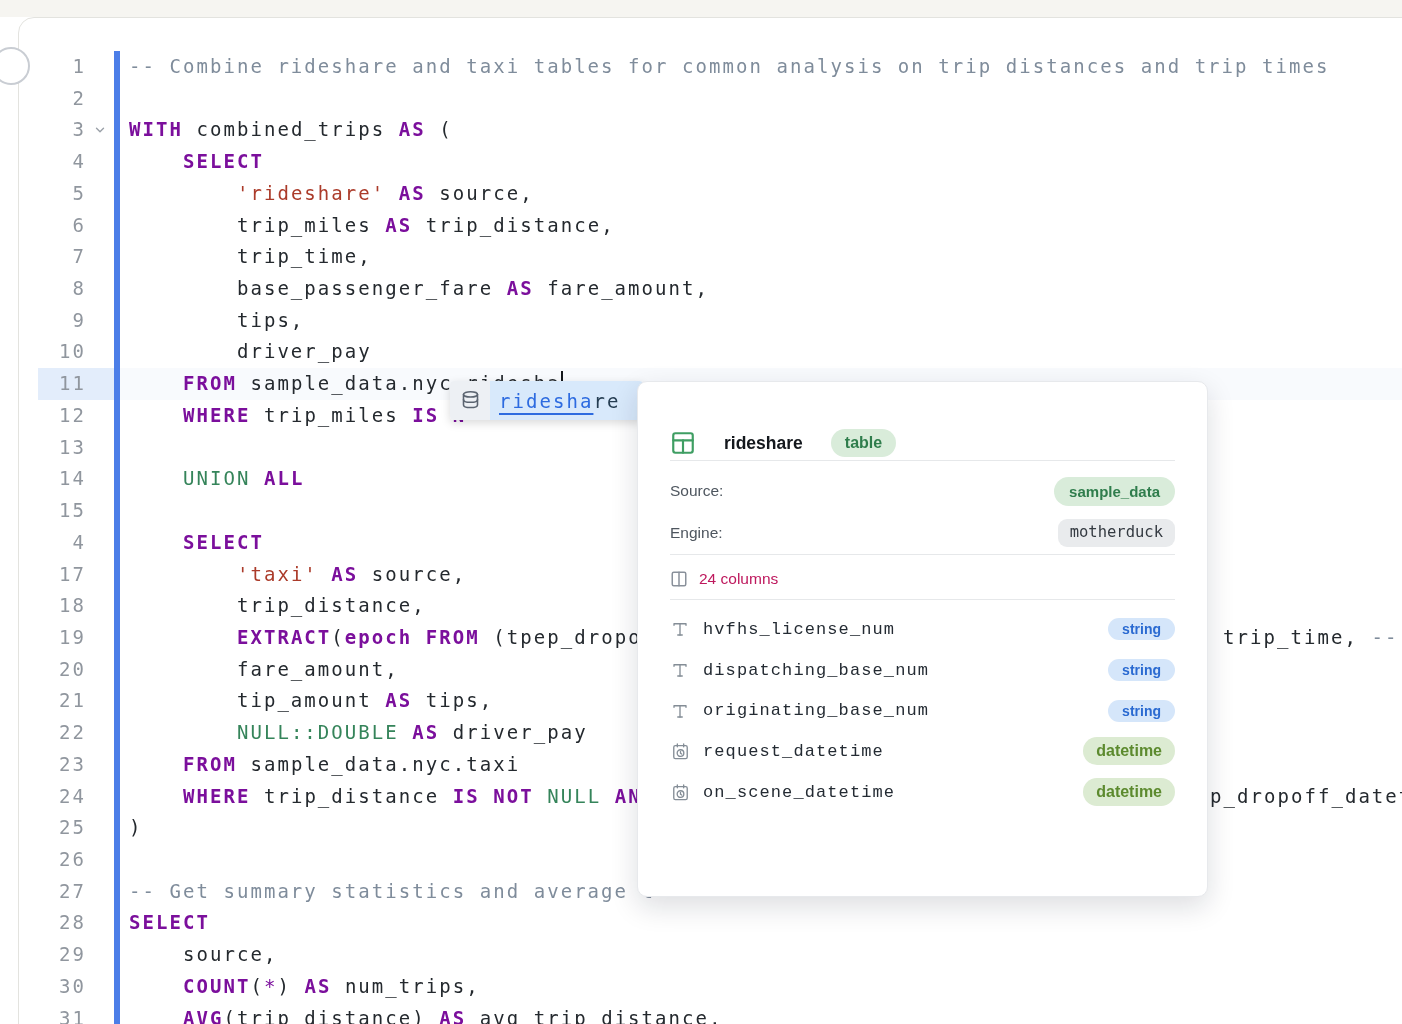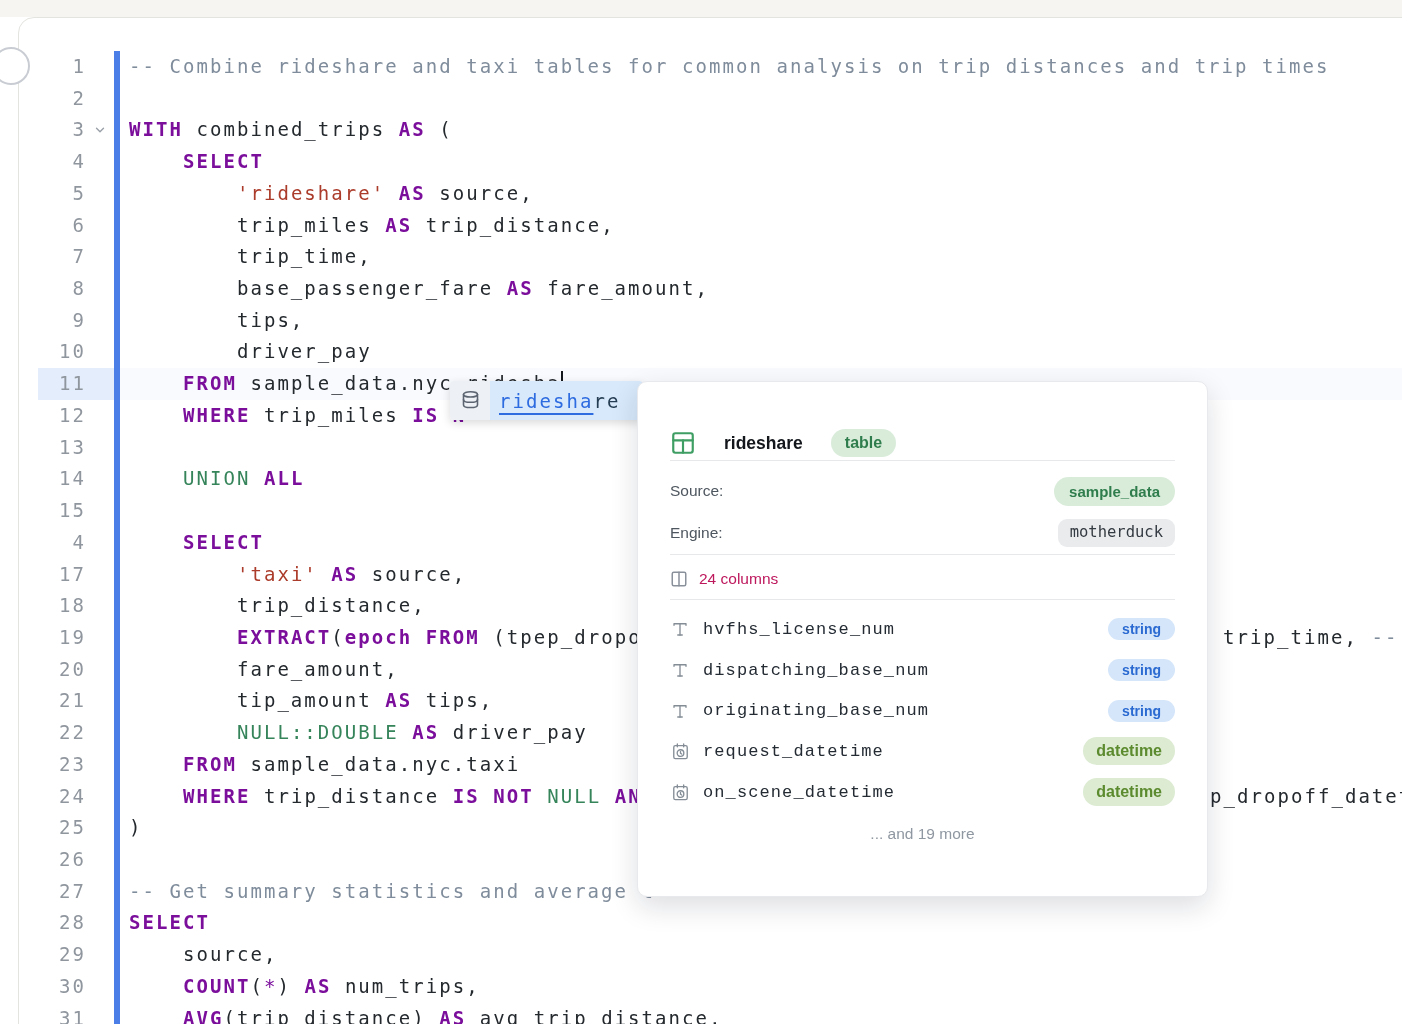--- a/index.html
+++ b/index.html
@@ -219,14 +219,13 @@
             <line x1="8" y1="2.5" x2="8" y2="6"></line>
             <line x1="16" y1="2.5" x2="16" y2="6"></line>
             <circle cx="12" cy="14" r="4.2"></circle>
             <path d="M12 12v2.2l1.5 1"></path>
           </svg>
         </span>
         <span class="name">on_scene_datetime</span>
         <span class="pill pill-datetime">datetime</span>
       </div>
     </div>
-  <div class="pp-more">... and 19 more</div>
 </div>
 
 </body></html>

